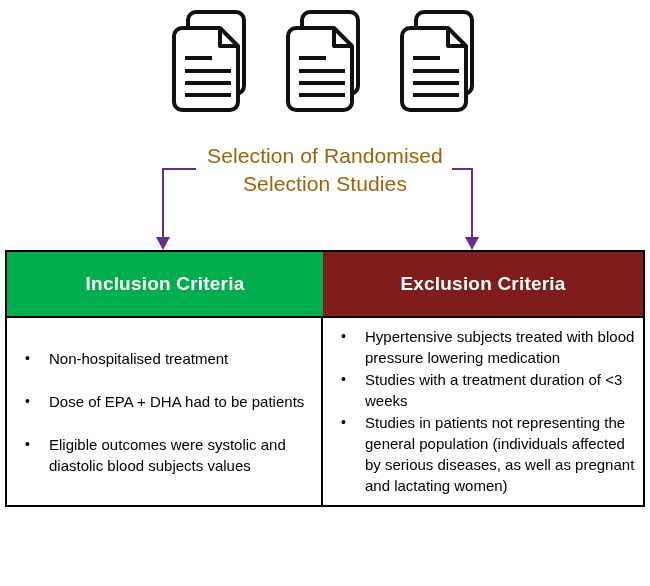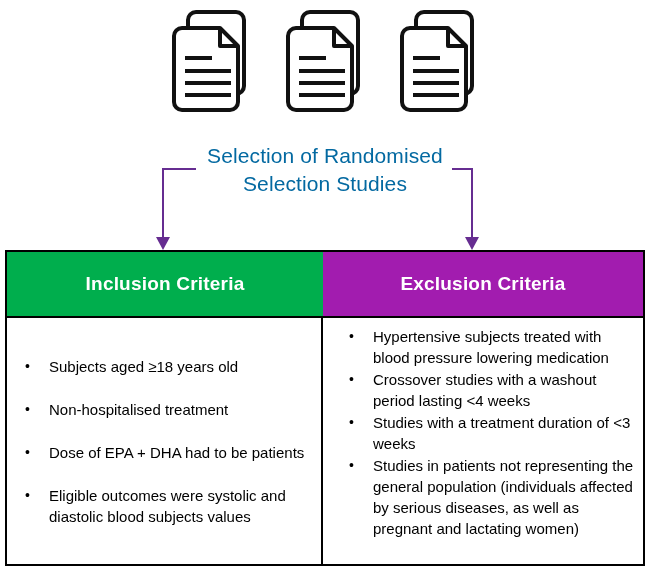--- a/index.html
+++ b/index.html
@@ -37,40 +37,40 @@
   
   .caption {
     position: absolute;
     left: 145px;
     top: 142px;
     width: 360px;
     text-align: center;
     font-size: 21px;
     line-height: 28px;
     letter-spacing: 0.1px;
-    color: #0369a1;
+    color: #a16207;
   }
 
   
   .connectors {
     position: absolute;
     left: 0;
     top: 150px;
     width: 650px;
     height: 105px;
     pointer-events: none;
   }
 
   
   .criteria-table {
     position: absolute;
     left: 5px;
     top: 250px;
     width: 640px;
-    height: 316px;
+    height: 257px;
     box-sizing: border-box;
     border: 2px solid #000000;
     display: flex;
     flex-direction: column;
   }
   .table-head {
     display: flex;
     height: 64px;
     flex: 0 0 64px;
     border-bottom: 2px solid #000000;
@@ -119,21 +119,21 @@
     list-style: none;
     margin: 0;
     padding: 0;
     width: 100%;
     box-sizing: border-box;
   }
   ul.bullets.inclusion-list {
     padding: 4px 12px 4px 8px;
   }
   ul.bullets.exclusion-list {
-    padding: 8px 8px 4px 16px;
+    padding: 8px 8px 4px 8px;
   }
   ul.bullets li {
     position: relative;
     padding-left: 34px;
     font-size: 15px;
     line-height: 21px;
     color: #000000;
   }
   ul.bullets.inclusion-list li {
     margin-bottom: 22px;
@@ -202,37 +202,35 @@
   <g>
     <path d="M452,19 H472 V88" fill="none" stroke="#662D91" stroke-width="2"></path>
     <path d="M472,100 l-7,-13 h14 z" fill="#662D91"></path>
   </g>
 </svg>
 
 <div class="criteria-table">
 
   <div class="table-head">
     <div class="head-cell head-inclusion" style="background:#00AE4D">Inclusion Criteria</div>
-    <div class="head-cell head-exclusion" style="background:#a21caf">Exclusion Criteria</div>
+    <div class="head-cell head-exclusion" style="background:#7f1d1d">Exclusion Criteria</div>
   </div>
 
   <div class="table-body">
 
     <div class="body-cell body-inclusion">
       <ul class="bullets inclusion-list">
-        <li>Subjects aged ≥18 years old</li>
         <li>Non-hospitalised treatment</li>
         <li>Dose of EPA + DHA had to be patients</li>
         <li>Eligible outcomes were systolic and diastolic blood subjects values</li>
       </ul>
     </div>
 
     <div class="body-cell body-exclusion">
       <ul class="bullets exclusion-list">
         <li>Hypertensive subjects treated with blood pressure lowering medication</li>
-        <li>Crossover studies with a washout period lasting &lt;4 weeks</li>
         <li>Studies with a treatment duration of &lt;3 weeks</li>
         <li>Studies in patients not representing the general population (individuals affected by serious diseases,  as well as pregnant and lactating women)</li>
       </ul>
     </div>
 
   </div>
 </div>
 
 </body></html>

